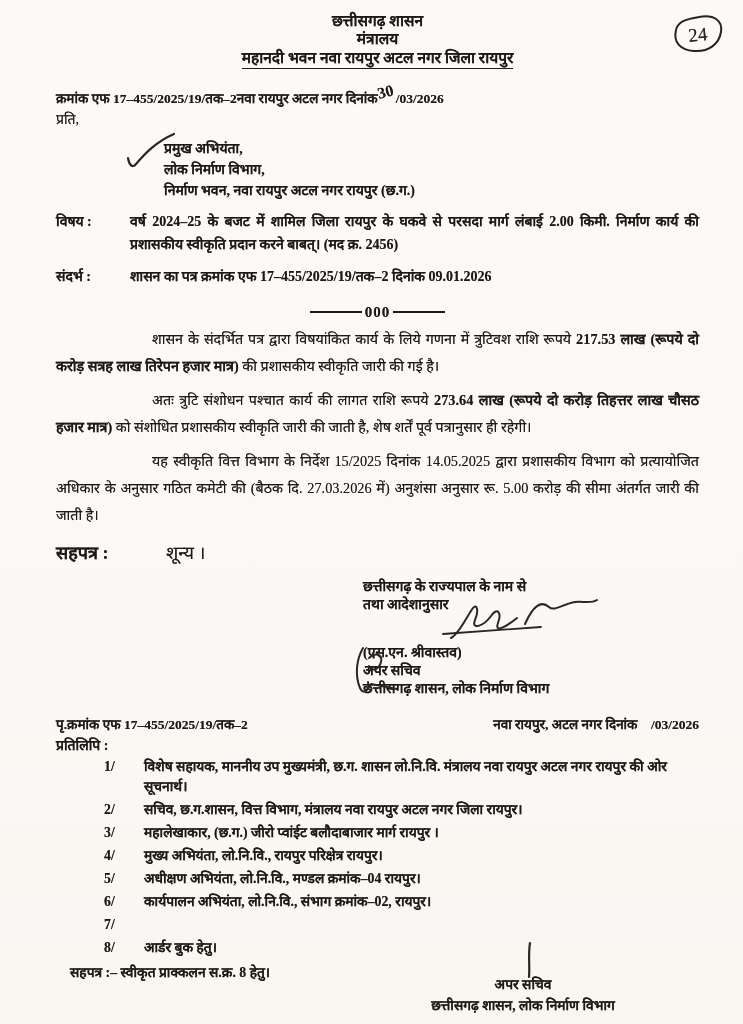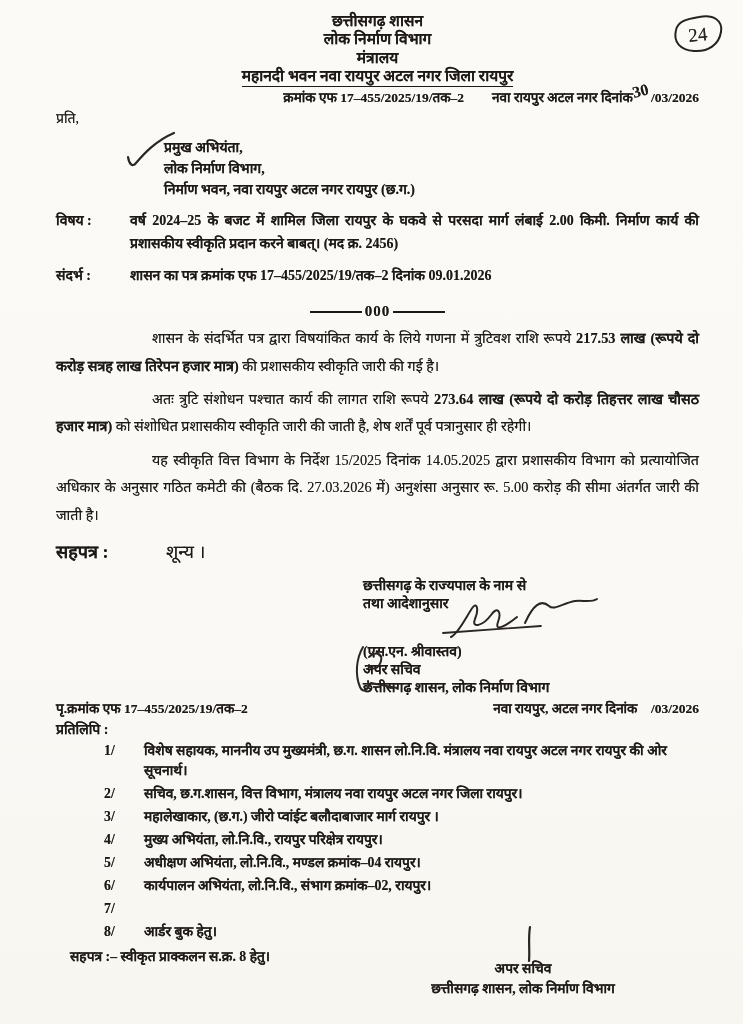--- a/index.html
+++ b/index.html
@@ -12,39 +12,39 @@
     font-family:"Liberation Serif","DejaVu Serif",serif;
     font-size:14px;
     overflow:hidden;
     text-shadow:0 0 .5px rgba(20,15,10,.55);
     box-sizing:border-box;
     padding:12px 44px 20px 56px;
   }
   .center{text-align:center;}
   .hdr{font-weight:bold;line-height:1.18;font-size:15.5px;}
   .hdr .office{display:inline-block;border-bottom:1.6px solid #1c1916;padding-bottom:1px;font-size:15.5px;}
-  .refrow{display:flex;justify-content:flex-end;margin-top:1px;font-size:13.5px;font-weight:bold;gap:28px;}
+  .refrow{display:flex;justify-content:flex-start;margin-top:20px;font-size:13.5px;font-weight:bold;}
   .salut{margin-top:2px;font-size:14px;}
   .addr{position:relative;margin-left:108px;line-height:1.5;font-size:14px;font-weight:bold;margin-top:10px;}
   .addr svg{position:absolute;left:-42px;top:-6px;}
   .row{display:flex;margin-top:10px;}
   .row .lbl{width:74px;flex:0 0 74px;font-weight:bold;}
   .row .txt{flex:1;text-align:justify;line-height:1.62;font-weight:bold;}
   .ref .txt{font-weight:bold;}
   .divider{display:flex;align-items:center;justify-content:center;margin:16px 0 6px 0;}
   .divider .bar{width:52px;height:2px;background:#1c1916;}
   .divider .ooo{font-weight:bold;font-size:15px;letter-spacing:1px;padding:0 3px;line-height:1;}
   .para{ text-align:justify;text-indent:96px;line-height:1.92;margin-top:6px;font-size:14.3px;}
   .para b{font-size:14.3px;}
   .encl{display:flex;margin-top:10px;font-size:18px;}
   .encl .lbl{width:110px;font-weight:bold;}
   .sigblock{position:relative;width:330px;margin-left:auto;margin-right:6px;margin-top:14px;text-align:left;line-height:1.28;font-size:14px;font-weight:bold;}
   .sigblock .sig-svg{position:absolute;left:78px;top:16px;}
   .sigblock .init-svg{position:absolute;left:-14px;top:66px;}
-  .endorse-row{display:flex;justify-content:space-between;margin-top:2px;font-size:13.5px;font-weight:bold;gap:6px;}
+  .endorse-row{display:flex;justify-content:space-between;margin-top:18px;font-size:13.5px;font-weight:bold;gap:6px;}
   .copies-label{font-weight:bold;margin-top:2px;}
   .copy{display:flex;line-height:1.45;margin-top:3px;font-size:13.8px;}
   .copy .no{flex:0 0 40px;margin-left:48px;font-weight:bold;}
   .copy .ct{flex:1;padding-right:14px;font-weight:bold;}
   .encl2{margin-top:4px;margin-left:14px;font-weight:bold;font-size:13.8px;}
   .footer-sign{position:relative;width:300px;margin-left:auto;margin-right:26px;margin-top:-6px;text-align:center;line-height:1.5;font-size:13.8px;font-weight:bold;}
   .footer-sign .pen-svg{position:absolute;top:-34px;left:148px;}
   .pageno{position:absolute;top:12px;right:16px;}
   .hand-day{display:inline-block;transform:rotate(-14deg) translateY(-6px);font-size:16px;font-weight:bold;margin:0 1px;}
   svg{overflow:visible;}
@@ -56,21 +56,20 @@
 
   <div class="pageno">
     <svg width="58" height="48" viewBox="0 0 58 48">
       <path d="M30,5 C45,2 54,9 52,20 C50,32 40,40 25,39 C11,38 4,30 7,18 C9,9 18,7 30,5 Z" fill="none" stroke="#262220" stroke-width="2"></path>
       <text x="29" y="29" text-anchor="middle" font-size="19" font-family="Liberation Serif, serif" fill="#262220" transform="rotate(-6 29 25)">24</text>
     </svg>
   </div>
 
   <div class="center hdr">
     <div>छत्तीसगढ़ शासन</div>
-    <div>लोक निर्माण विभाग</div>
     <div>मंत्रालय</div>
     <div><span class="office">महानदी भवन नवा रायपुर अटल नगर जिला रायपुर</span></div>
   </div>
 
   <div class="refrow">
     <span>क्रमांक एफ 17–455/2025/19/तक–2</span>
     <span><span>नवा रायपुर अटल नगर दिनांक</span><span class="hand-day">30</span><span>/03/2026</span></span>
   </div>
 
   <div class="salut">प्रति,</div>

